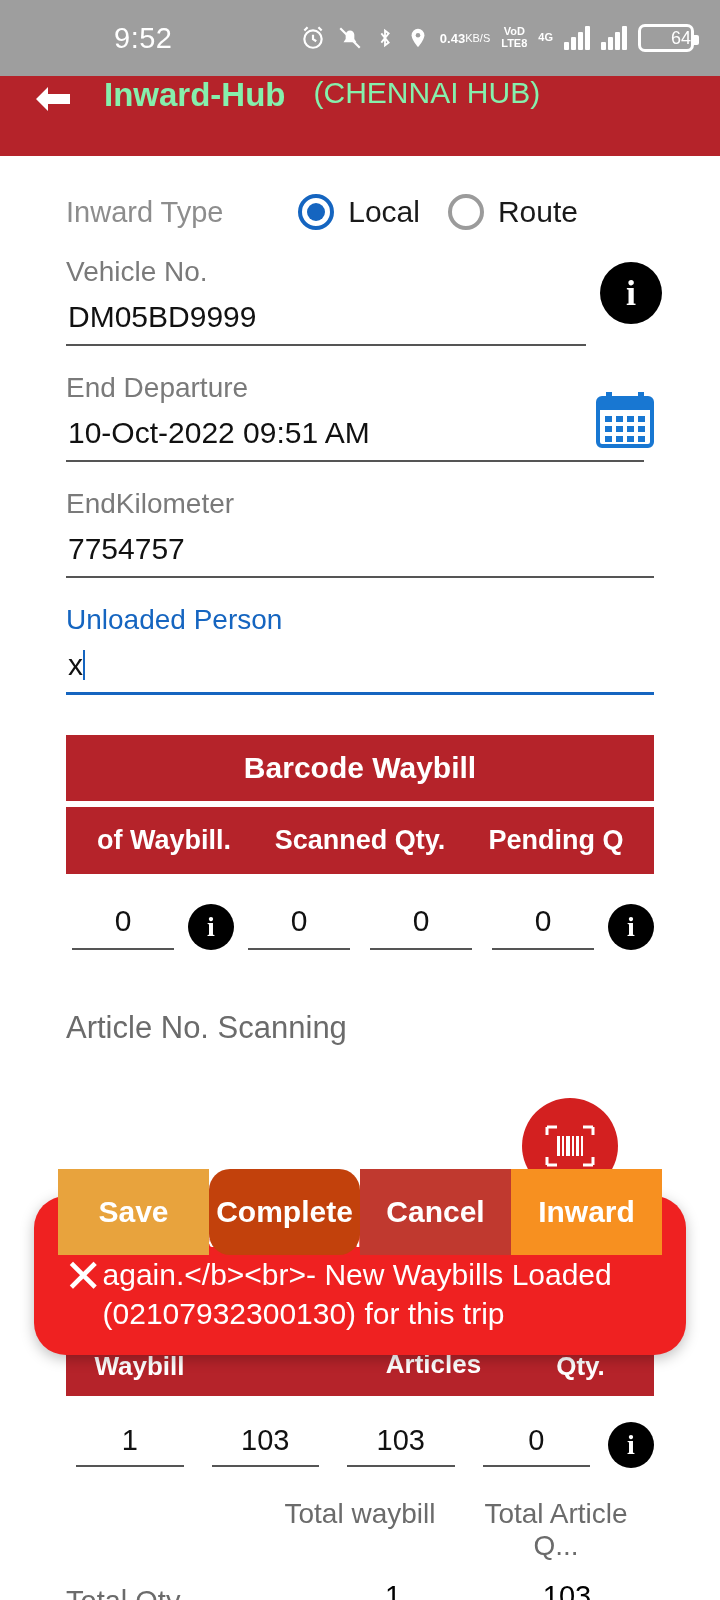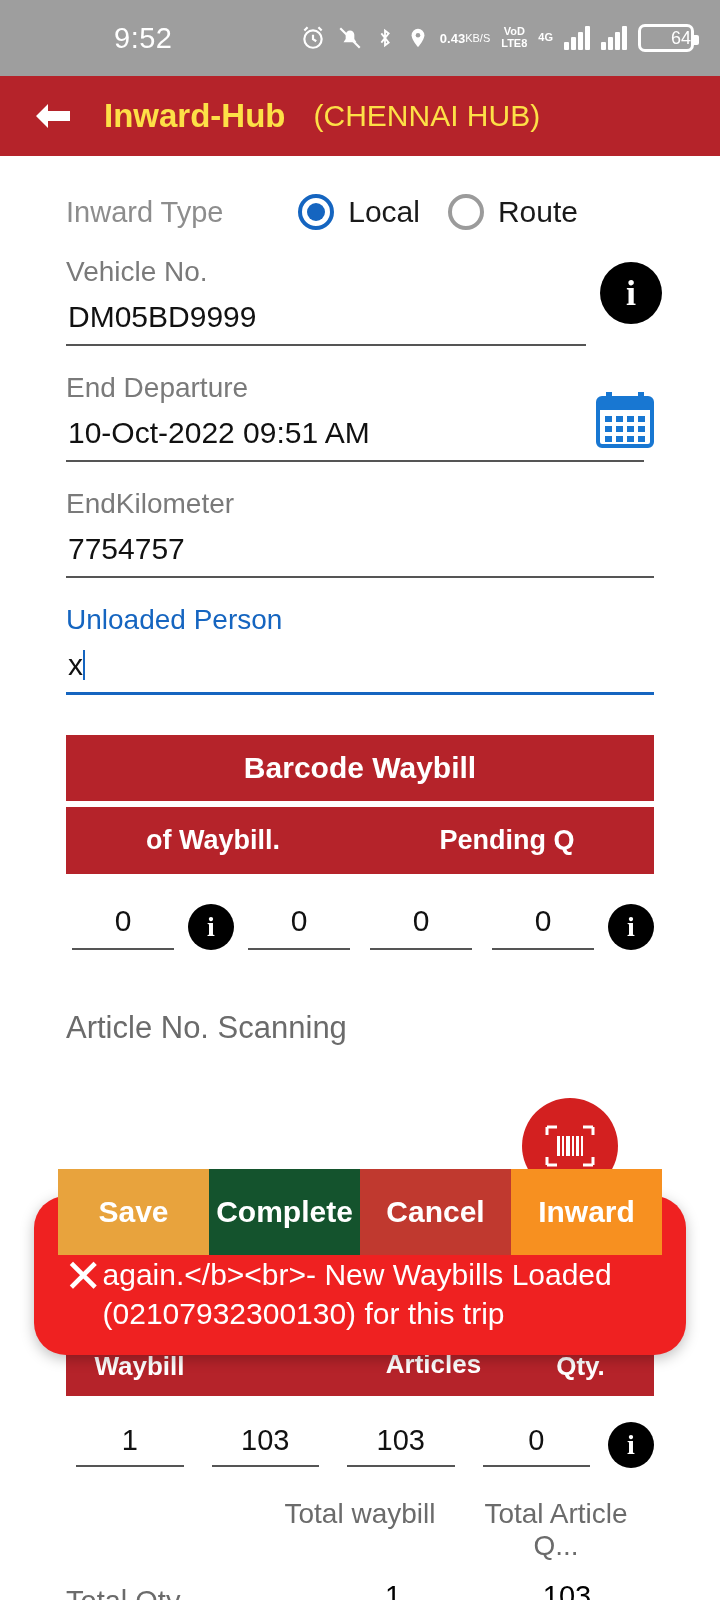--- a/index.html
+++ b/index.html
@@ -32,22 +32,22 @@
     border-radius: 7px; display: flex; align-items: center; justify-content: flex-end;
     font-size: 18px; color: #fff;
   }
   .batt::after {
     content: ""; position: absolute; right: -8px; top: 8px; width: 5px; height: 10px;
     background: #fff; border-radius: 0 2px 2px 0;
   }
 
   
   .appbar {
-    height: 80px; background: #b5232a; color: #fde047;
-    display: flex; align-items: center; padding: 0 26px;
+    height: 80px; background: #b5232a; color: #86efac;
+    display: flex; padding: 0 26px;
   }
   .back { width: 52px; height: 46px; display: flex; align-items: center; justify-content: center; }
   .appbar .title { font-size: 33px; font-weight: bold; margin-left: 26px; }
   .appbar .sub { font-size: 30px; margin-left: 28px; }
 
   
   .content { padding: 0 66px; position: relative; }
 
   .row-type { display: flex; align-items: center; margin-top: 38px; }
   .label-muted { color: #8d8d8d; font-size: 29px; }
@@ -145,21 +145,21 @@
   
   .bottombar {
     position: absolute; left: 58px; right: 58px; bottom: 0; height: 86px;
     display: flex;
   }
   .bottombar button {
     flex: 1; border: none; color: #fff; font-size: 30px; font-weight: bold;
     font-family: "Liberation Sans", sans-serif; cursor: pointer;
   }
   .b-save { background: #e8a33d; }
-  .b-complete { background: #14532d; }
+  .b-complete { background: #c2410c; border-radius: 21px; }
   .b-cancel { background: #c0392f; }
   .b-inward { background: #f79020; }
 </style>
 </head>
 <body>
 
 <div class="phone">
 
   <div class="statusbar">
     <div class="clock">9:52</div>
@@ -283,20 +283,21 @@
 
     <div class="field">
       <div class="cap active">Unloaded Person</div>
       <div class="val focus"><span>x</span><span class="caret"></span></div>
     </div>
 
     <div class="banner">Barcode Waybill</div>
 
     <div class="thead">
       <span>of Waybill.</span>
+      <span>Scanned Qty.</span>
       <span>Pending Q</span>
     </div>
 
     <div class="trow">
       <div class="cell">0</div>
       <div class="dotinfo">i</div>
       <div class="cell">0</div>
       <div class="cell">0</div>
       <div class="cell">0</div>
       <div class="dotinfo">i</div>

